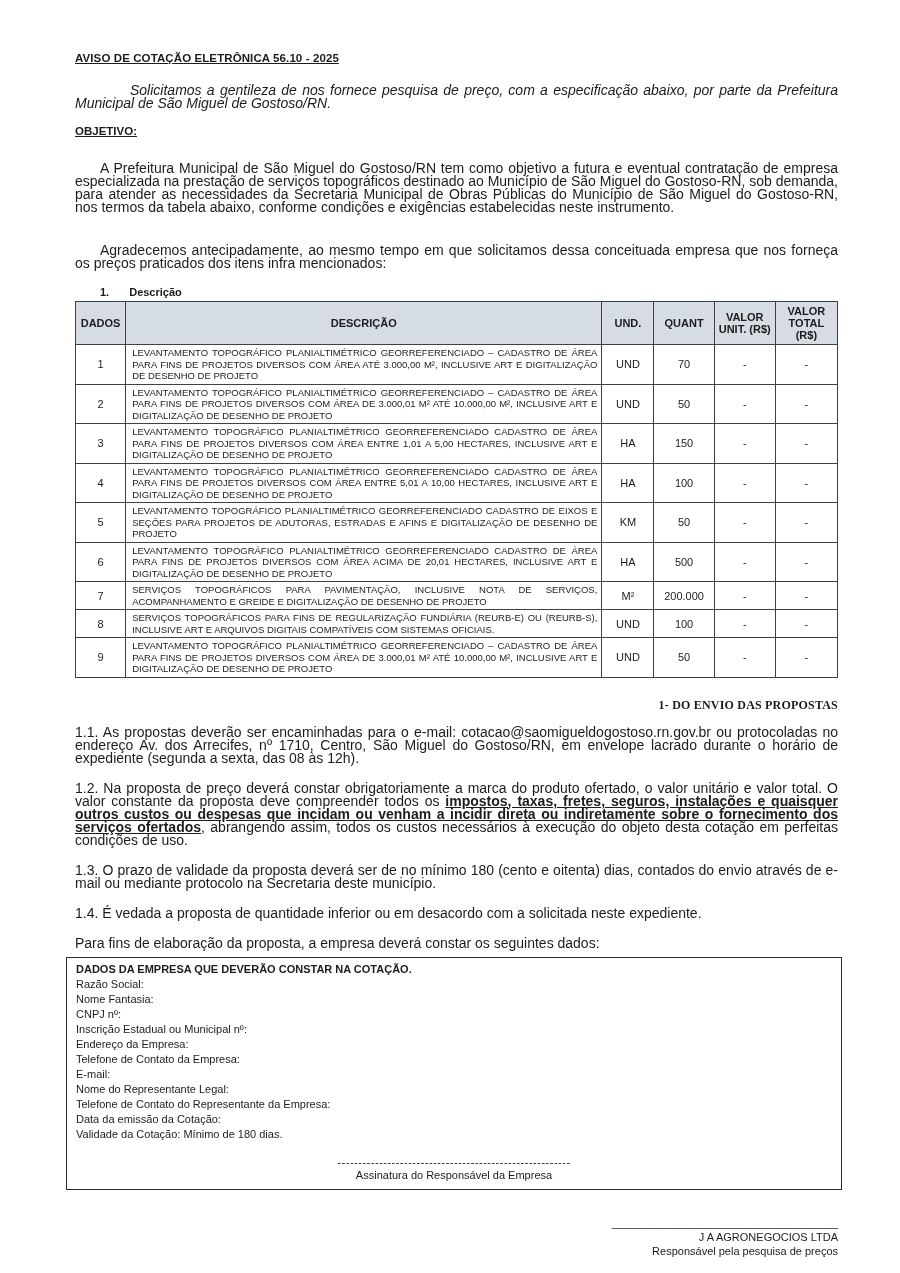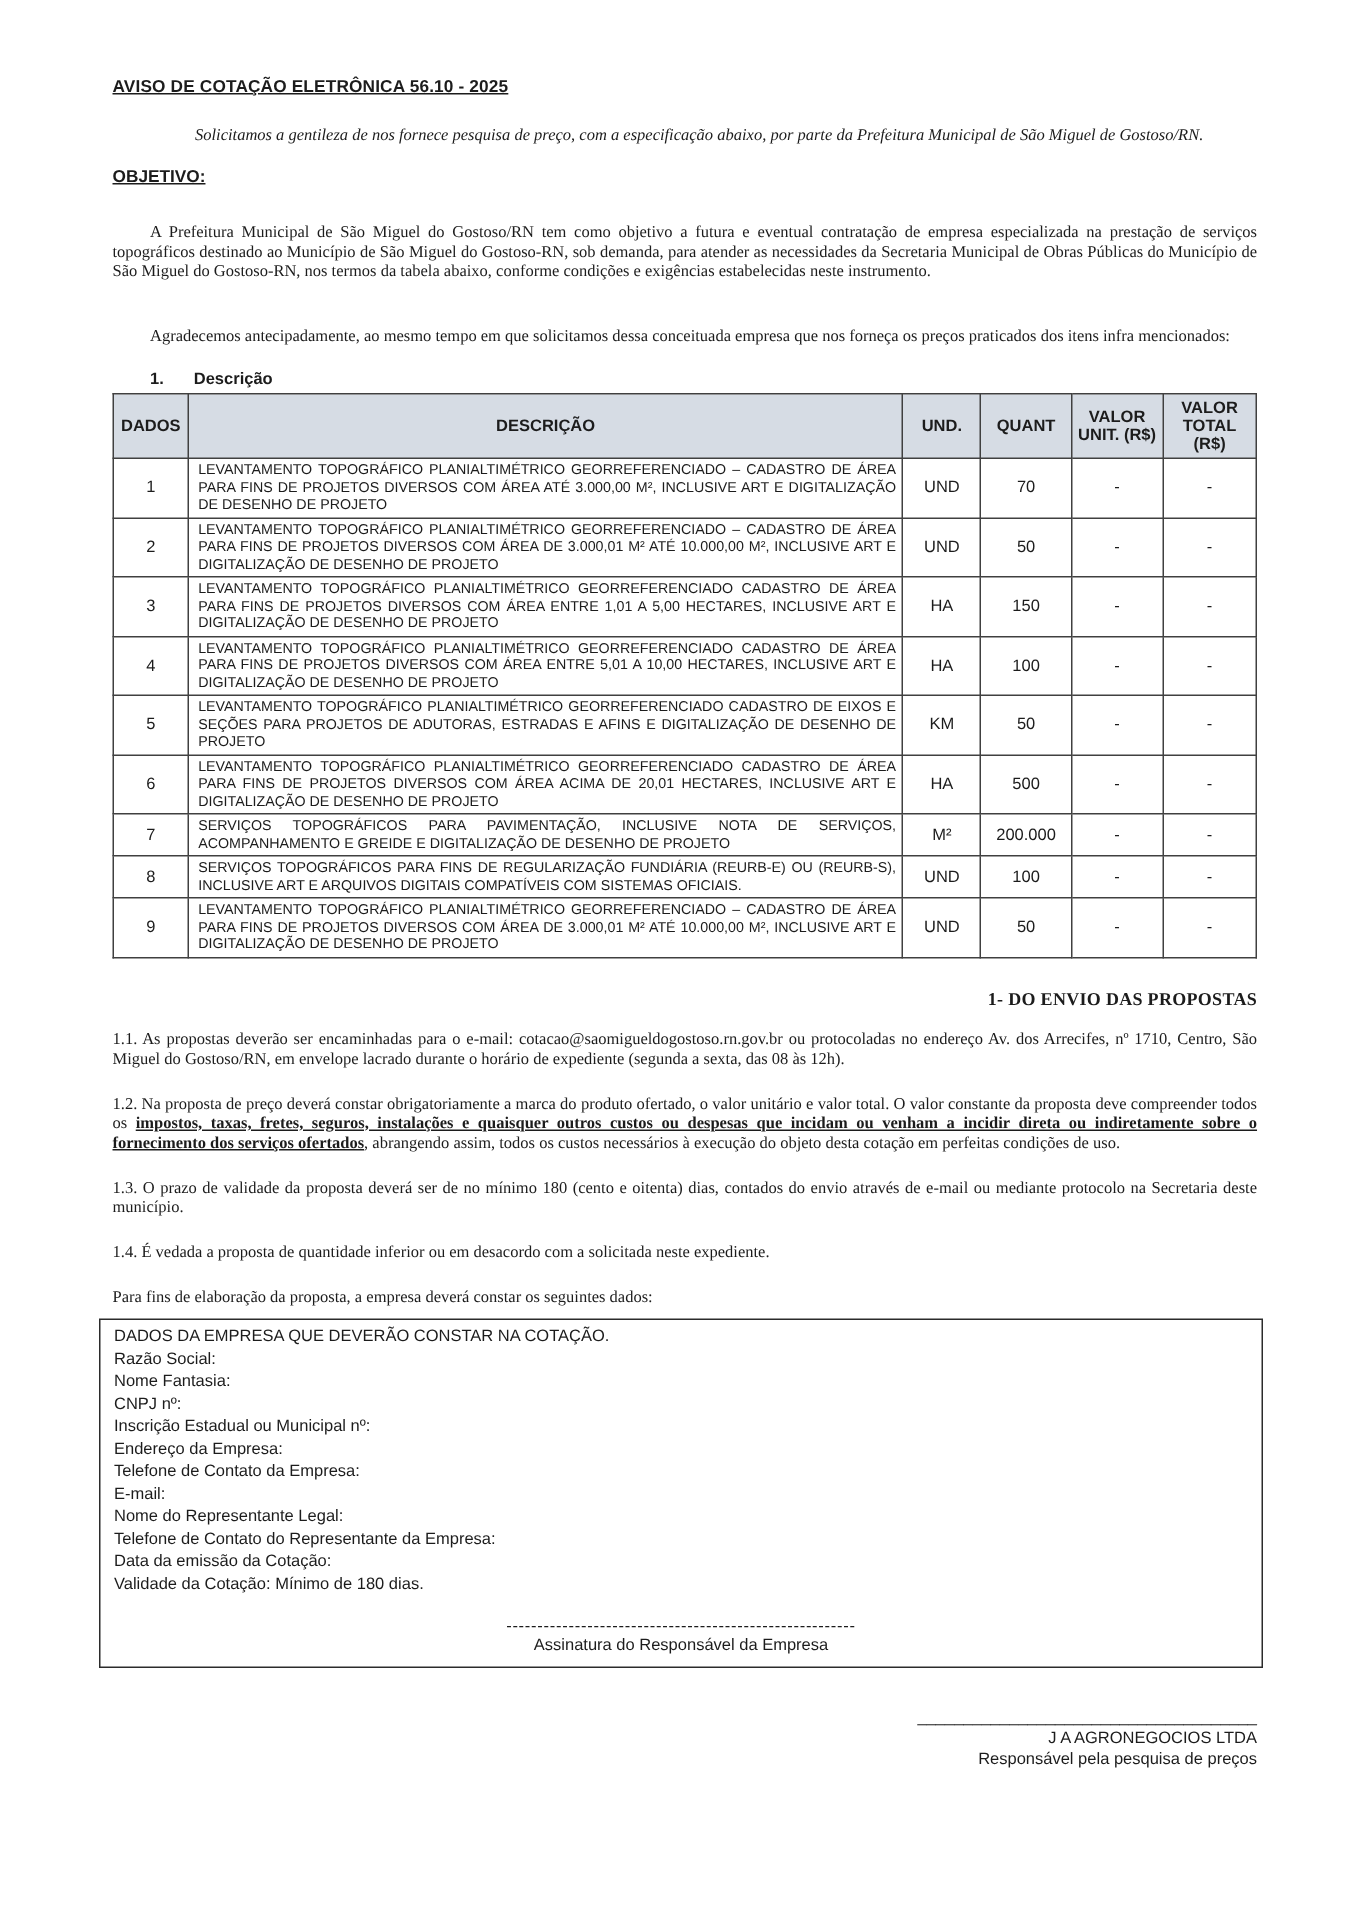--- a/index.html
+++ b/index.html
@@ -8,21 +8,21 @@
     width: 900px; height: 1273px; overflow: hidden;
     font-family: "Liberation Sans", sans-serif;
     color: #1c1c1c;
     padding: 52px 62px 0 75px;
   }
   .doc-title {
     text-align: left; font-size: 11.5px; font-weight: bold;
     text-decoration: underline; margin-bottom: 20px; letter-spacing: .1px;
   }
   p.body-text {
-    font-size: 11px; line-height: 13px; text-align: justify; font-family: Liberation Serif, serif;
+    font-size: 14px; line-height: 13px; text-align: justify;
   }
   .intro { font-style: italic; text-indent: 55px; margin-bottom: 15px; }
   .heading-underline {
     font-size: 11.5px; font-weight: bold; text-decoration: underline;
     margin-bottom: 25px;
   }
   .objetivo-par { text-indent: 25px; margin-bottom: 30px; }
   .thanks-par { text-indent: 25px; margin-bottom: 16px; }
   .table-caption {
     font-size: 11px; font-weight: bold; margin-bottom: 3px; padding-left: 25px;
@@ -57,21 +57,21 @@
   }
   p.clause { margin-bottom: 17px; }
   .bold-underline { font-weight: bold; text-decoration: underline; }
   .company-box {
     border: 1.5px solid #2b2b2b;
     margin-left: -9px; margin-right: -4px;
     padding: 4px 9px 7px 9px;
     margin-top: 7px;
   }
   .company-box .box-line { font-size: 11px; line-height: 15px; }
-  .box-title { font-weight: normal; }
+  .box-title { font-weight: bold; }
   .sig-center { text-align: center; font-size: 11px; line-height: 13px; }
   .sig-dashes { margin-top: 14px; letter-spacing: .5px; }
   .footer-sig { margin-top: 26px; text-align: right; font-size: 11px; line-height: 14px; }
 </style>
 </head>
 <body>
 
 <div class="doc-title">AVISO DE COTAÇÃO ELETRÔNICA 56.10 - 2025</div>
 
 <p class="body-text intro">Solicitamos a gentileza de nos fornece pesquisa de preço, com a especificação abaixo, por parte da Prefeitura Municipal de São Miguel de Gostoso/RN.</p>

